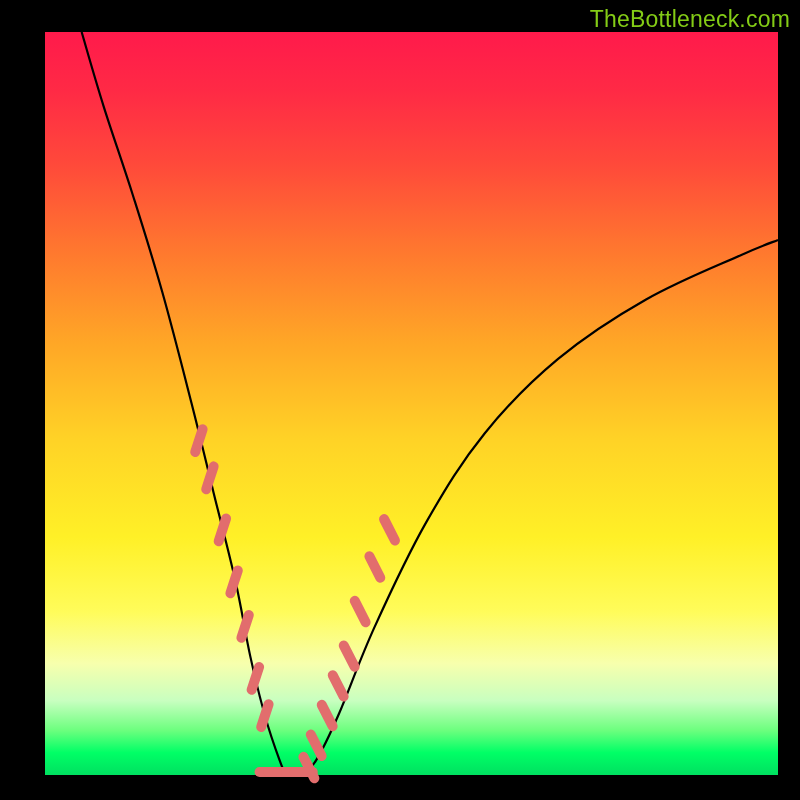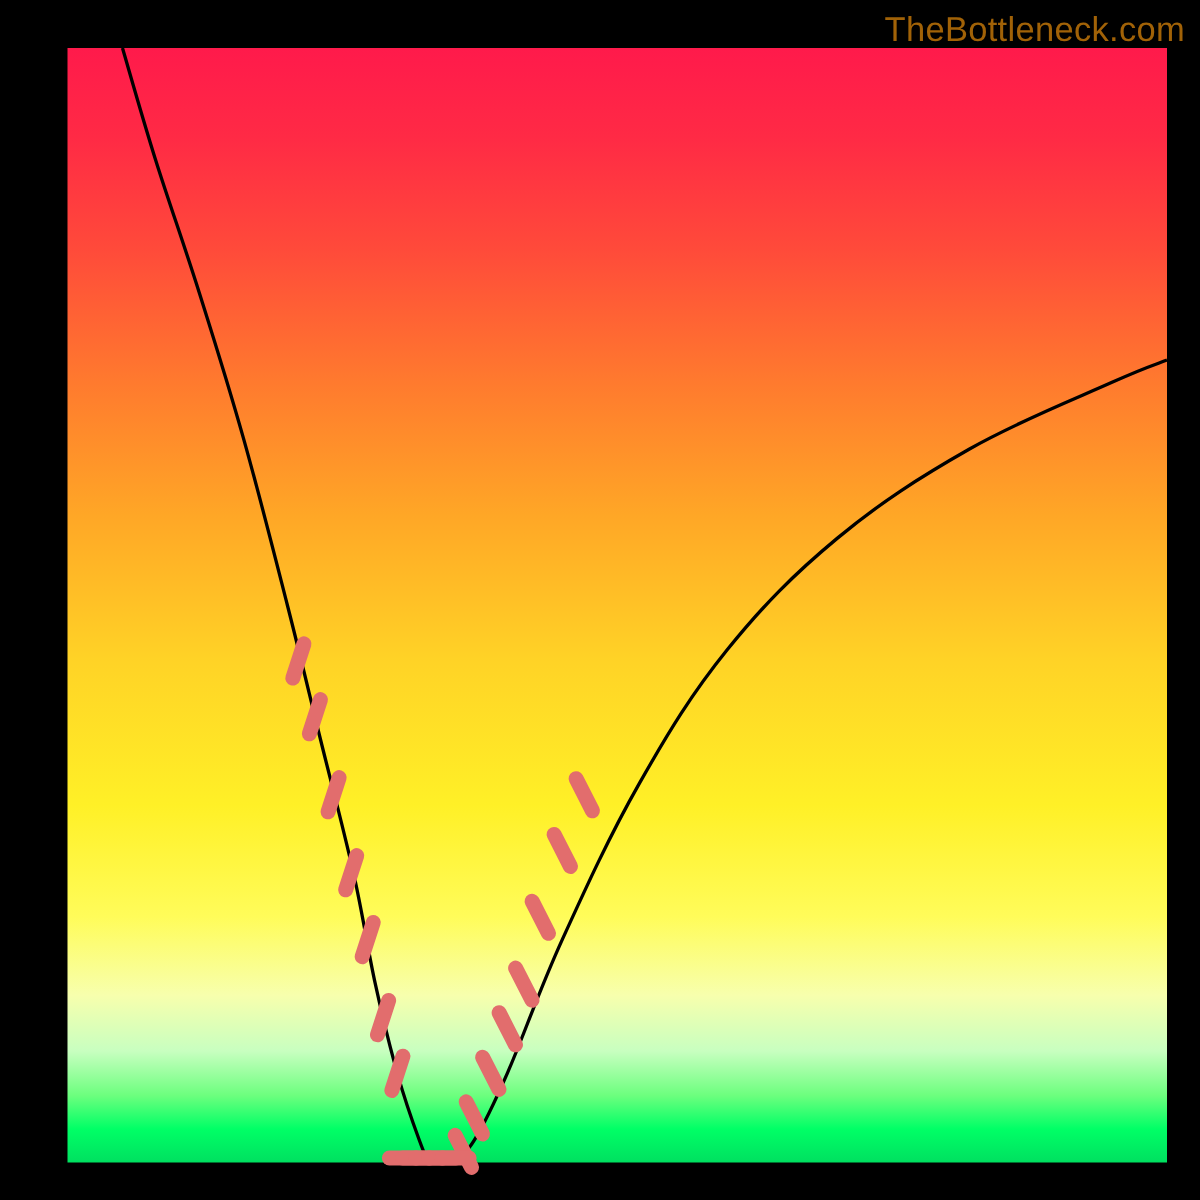--- a/index.html
+++ b/index.html
@@ -38,21 +38,21 @@
       #c8ffc0 90%,
       #6cff7e 94%,
       #00ff66 97%,
       #00e060 100%
     );
   }
   .watermark {
     position: absolute;
     top: 6px;
     right: 10px;
-    color: #a16207;
+    color: #84cc16;
     font-size: 23px;
     font-weight: 500;
     letter-spacing: 0.2px;
     user-select: none;
   }
   svg.curve {
     position: absolute;
     left: 0;
     top: 0;
     width: 733px;

